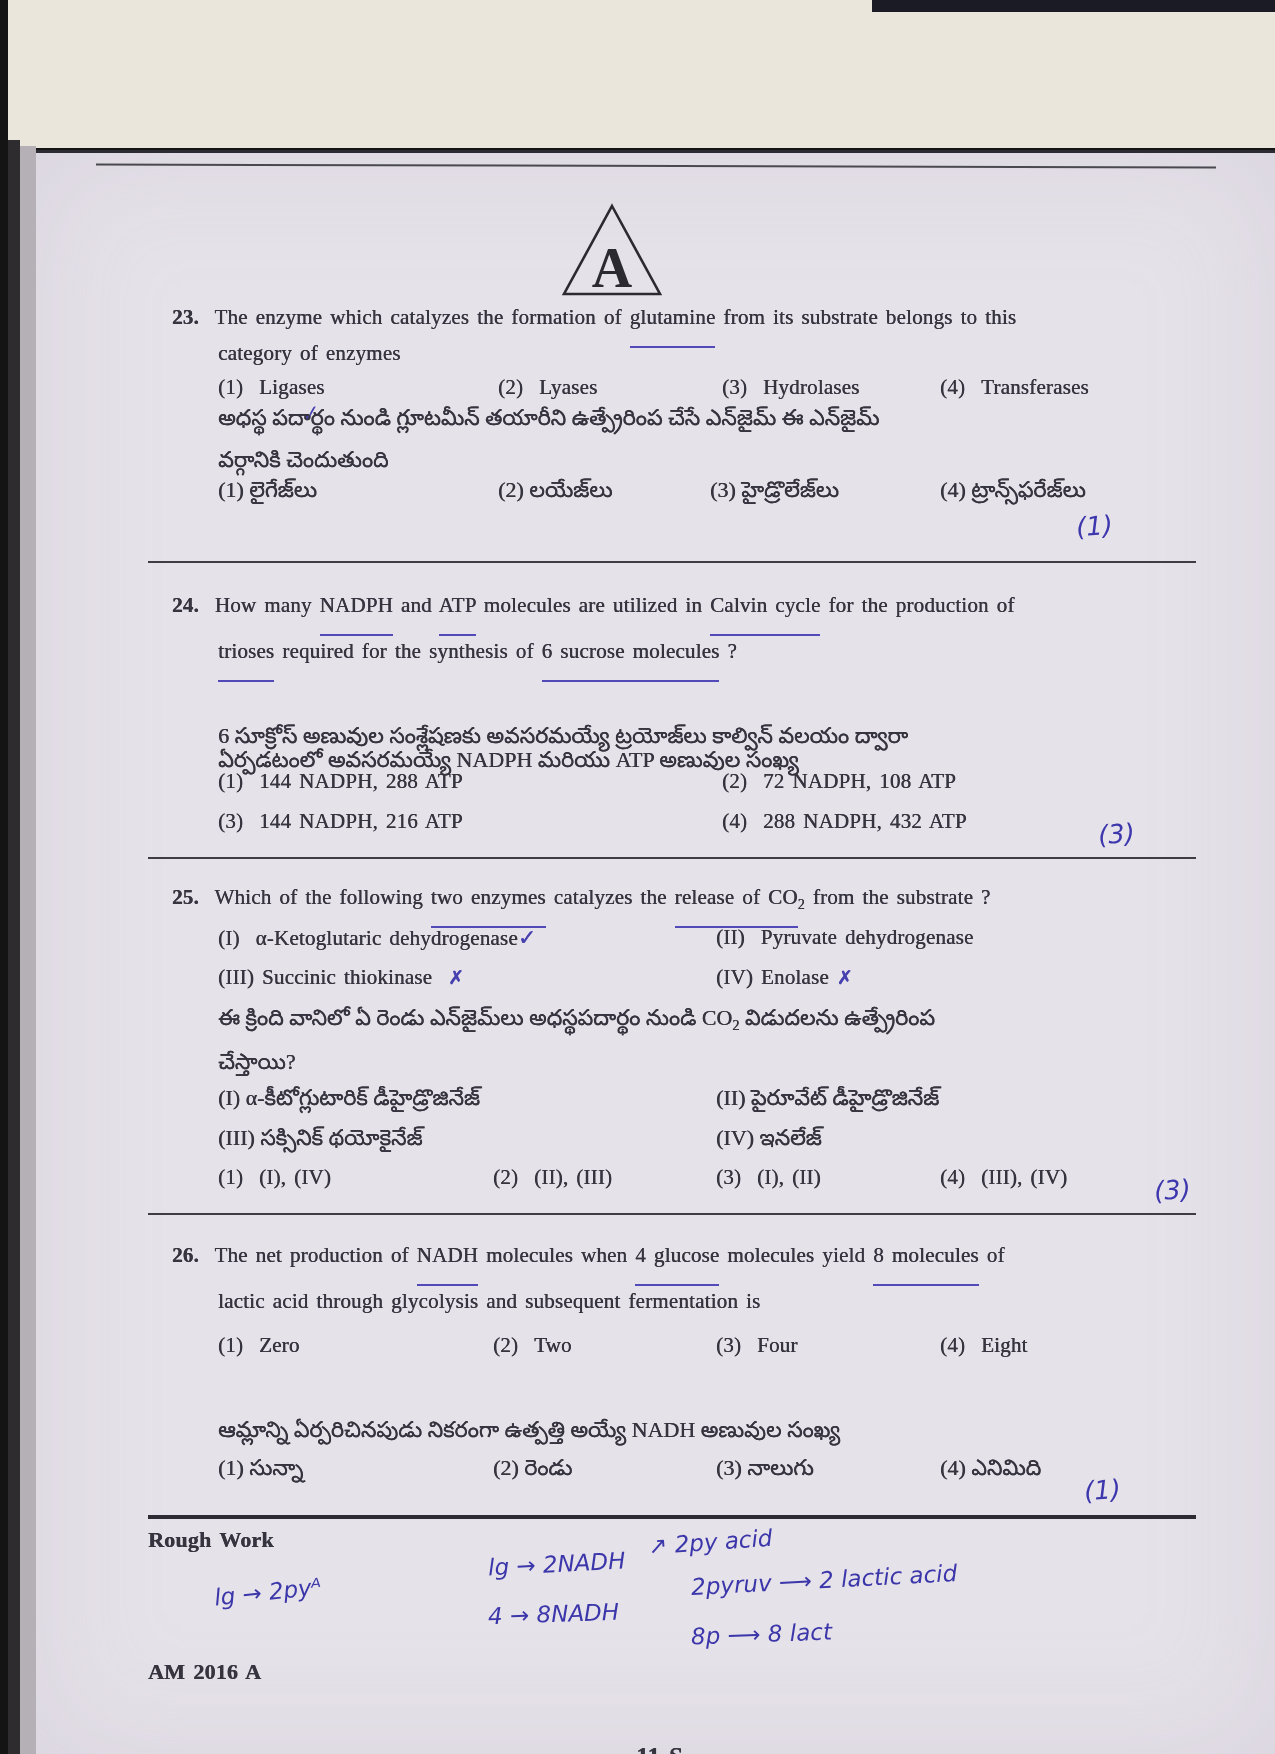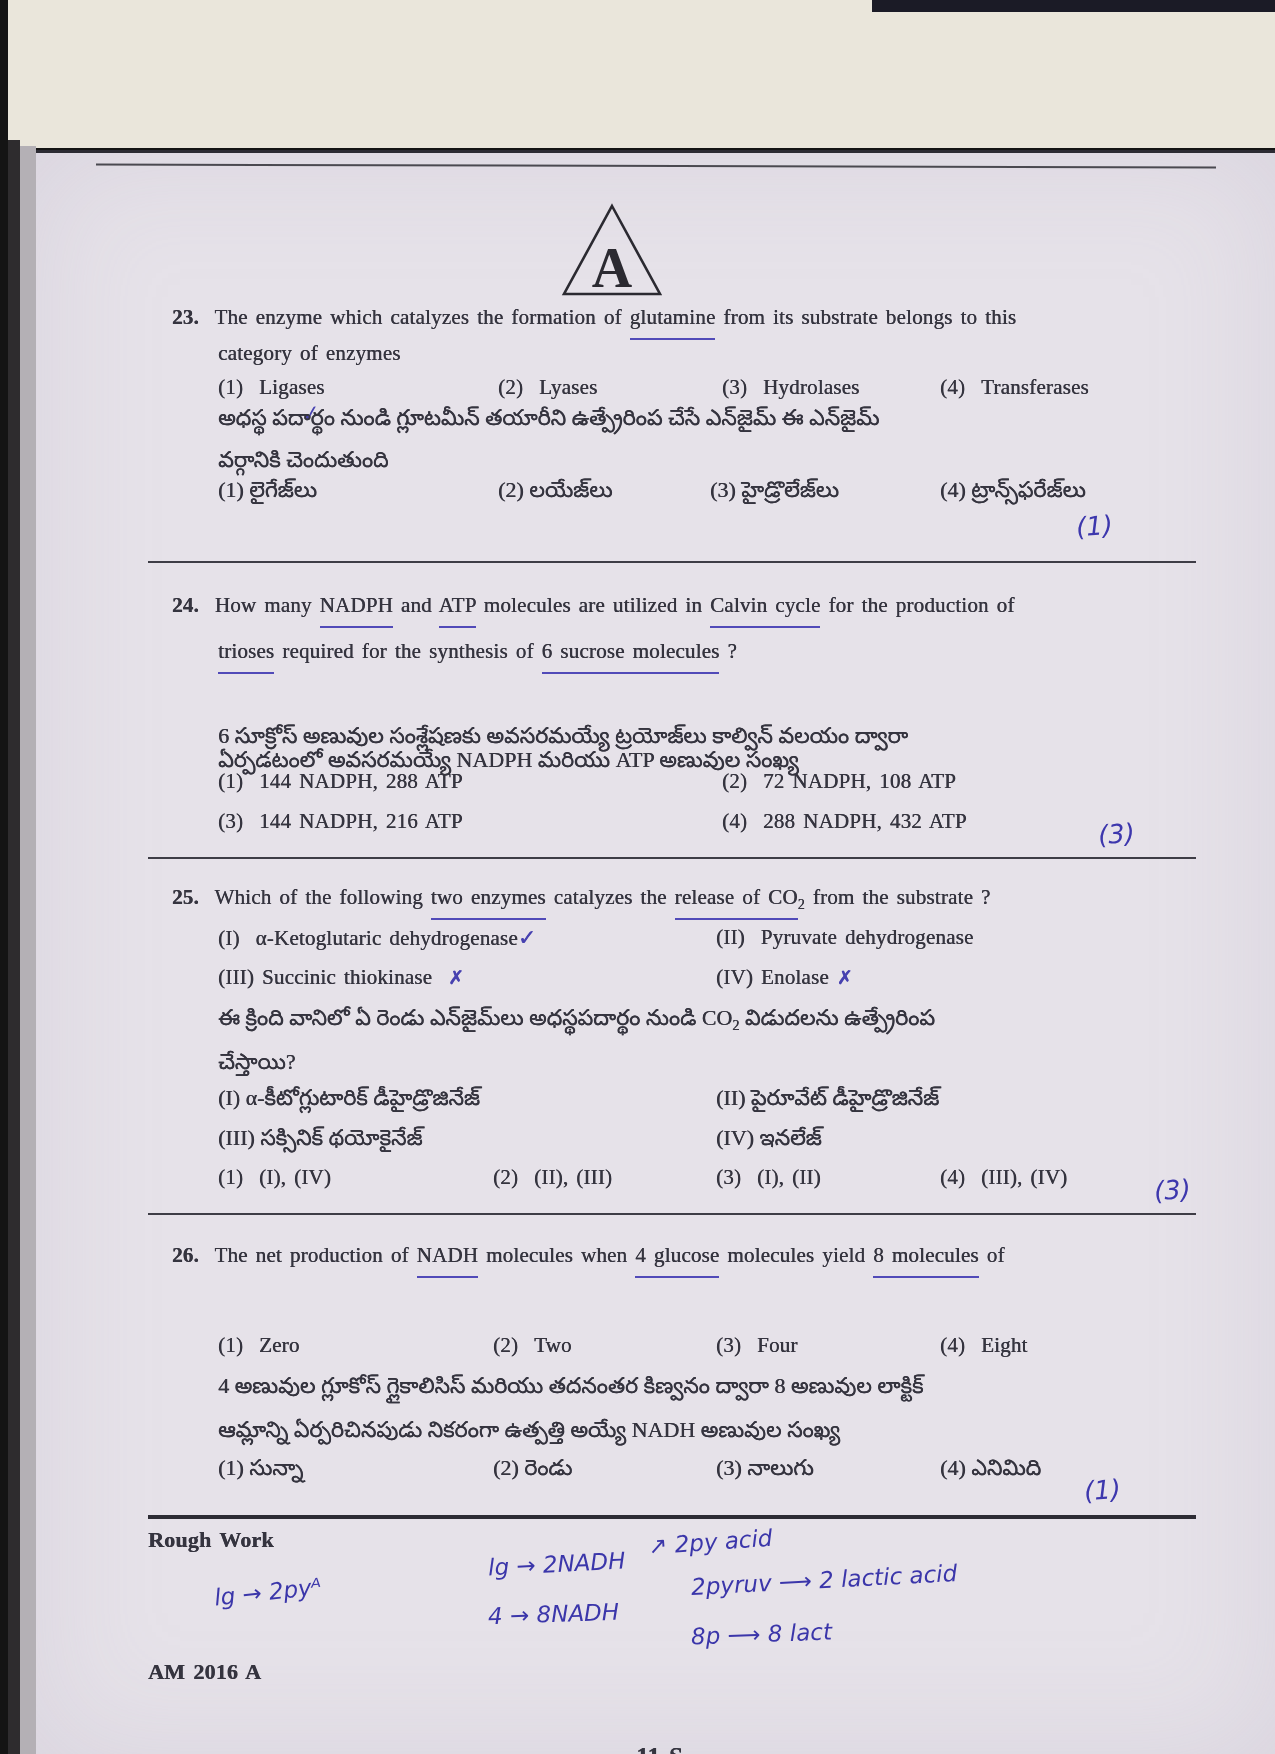--- a/index.html
+++ b/index.html
@@ -21,21 +21,21 @@
   .page-inner-topline{position:absolute;left:60px;top:12px;width:1120px;height:0;border-top:2px solid #4a4950;transform:rotate(.15deg);}
   .right-edge-white{position:absolute;left:1248px;top:150px;width:11px;height:1604px;background:#f3f1f4;}
   .right-edge-grey{position:absolute;left:1259px;top:150px;width:16px;height:1604px;background:#cfccd2;}
 
   .abs{position:absolute;}
   .ink{color:#35343f;text-shadow:.4px 0 0 currentColor;}
   .en{font-size:21px;letter-spacing:.2px;word-spacing:2.5px;white-space:nowrap;}
   .te{font-size:22px;white-space:nowrap;}
   .qnum{font-weight:bold;}
   .blue{color:#4741b0;}
-  .u{border-bottom:2.5px solid #514ab8;padding-bottom:9px;}
+  .u{border-bottom:2.5px solid #514ab8;padding-bottom:17px;}
   .sep{position:absolute;left:112px;width:1048px;height:0;border-top:2px solid #3e3d46;}
   .sep.thick{border-top:4px solid #2d2c34;}
   .opt{display:inline-block;}
   .answer{font-family:"DejaVu Sans",sans-serif;font-style:italic;font-size:26px;color:#3d37ad;transform:rotate(-4deg);}
   .hand{font-family:"DejaVu Sans",sans-serif;font-style:italic;font-size:23px;color:#3b36aa;white-space:nowrap;}
   .check{font-size:22px;}
   .cross{font-size:19px;}
   .bold{font-weight:bold;}
   sub{font-size:14px;}
   .tri-label{font-weight:bold;}
@@ -200,35 +200,35 @@
   <div class="abs en ink" style="left:136px;top:1090px;">
     <span class="qnum">26.</span>&nbsp;
     <span>The net production of</span>
     <span class="u">NADH</span>
     <span>molecules when</span>
     <span class="u">4 glucose</span>
     <span>molecules yield</span>
     <span class="u">8 molecules</span>
     <span>of</span>
   </div>
+  <div class="abs en ink" style="left:182px;top:1136px;">lactic acid through glycolysis and subsequent fermentation is</div>
 
   <div class="abs en ink" style="left:182px;top:1180px;">
     <span>(1)</span>&nbsp;&nbsp;<span>Zero</span>
   </div>
   <div class="abs en ink" style="left:457px;top:1180px;">
     <span>(2)</span>&nbsp;&nbsp;<span>Two</span>
   </div>
   <div class="abs en ink" style="left:680px;top:1180px;">
     <span>(3)</span>&nbsp;&nbsp;<span>Four</span>
   </div>
   <div class="abs en ink" style="left:904px;top:1180px;">
     <span>(4)</span>&nbsp;&nbsp;<span>Eight</span>
   </div>
 
-  <div class="abs te ink" style="left:182px;top:1220px;">4 అణువుల గ్లూకోస్ గ్లైకాలిసిస్ మరియు తదనంతర కిణ్వనం ద్వారా 8 అణువుల లాక్టిక్</div>
   <div class="abs te ink" style="left:182px;top:1264px;">ఆమ్లాన్ని ఏర్పరిచినపుడు నికరంగా ఉత్పత్తి అయ్యే NADH అణువుల సంఖ్య</div>
 
   <div class="abs te ink" style="left:182px;top:1302px;">
     <span>(1)</span>&nbsp;<span>సున్నా</span>
   </div>
   <div class="abs te ink" style="left:457px;top:1302px;">
     <span>(2)</span>&nbsp;<span>రెండు</span>
   </div>
   <div class="abs te ink" style="left:680px;top:1302px;">
     <span>(3)</span>&nbsp;<span>నాలుగు</span>

